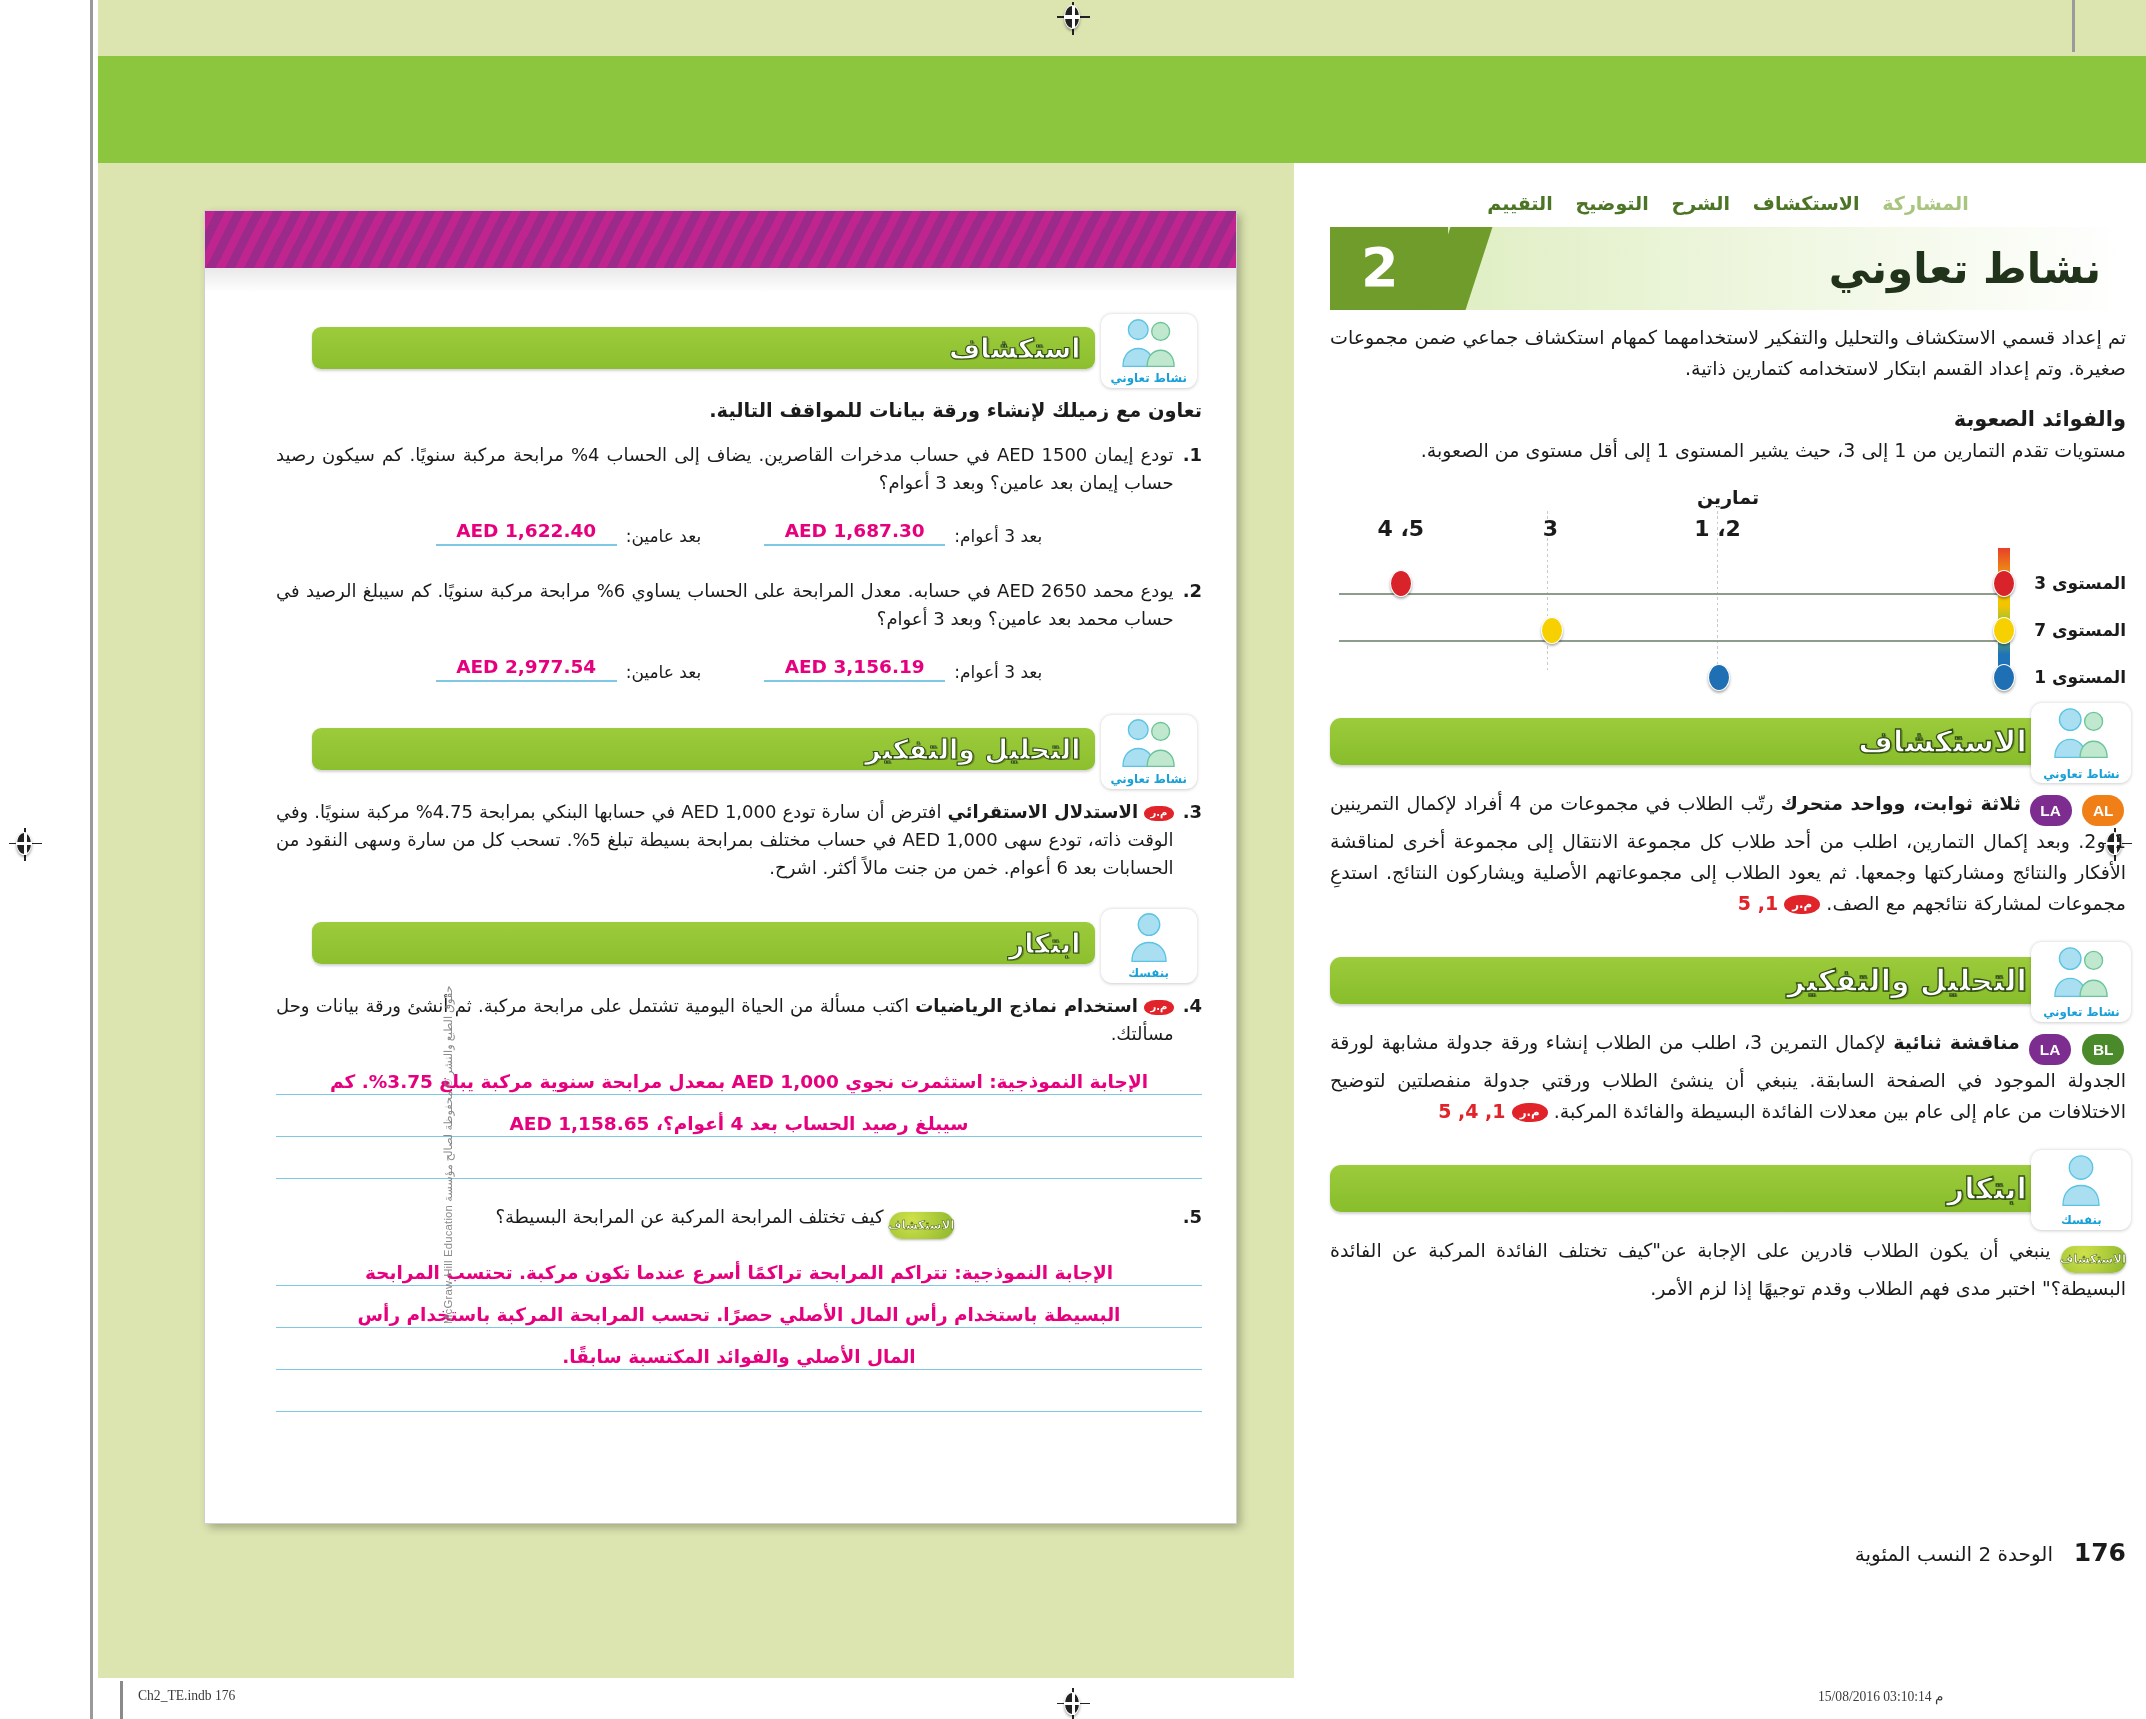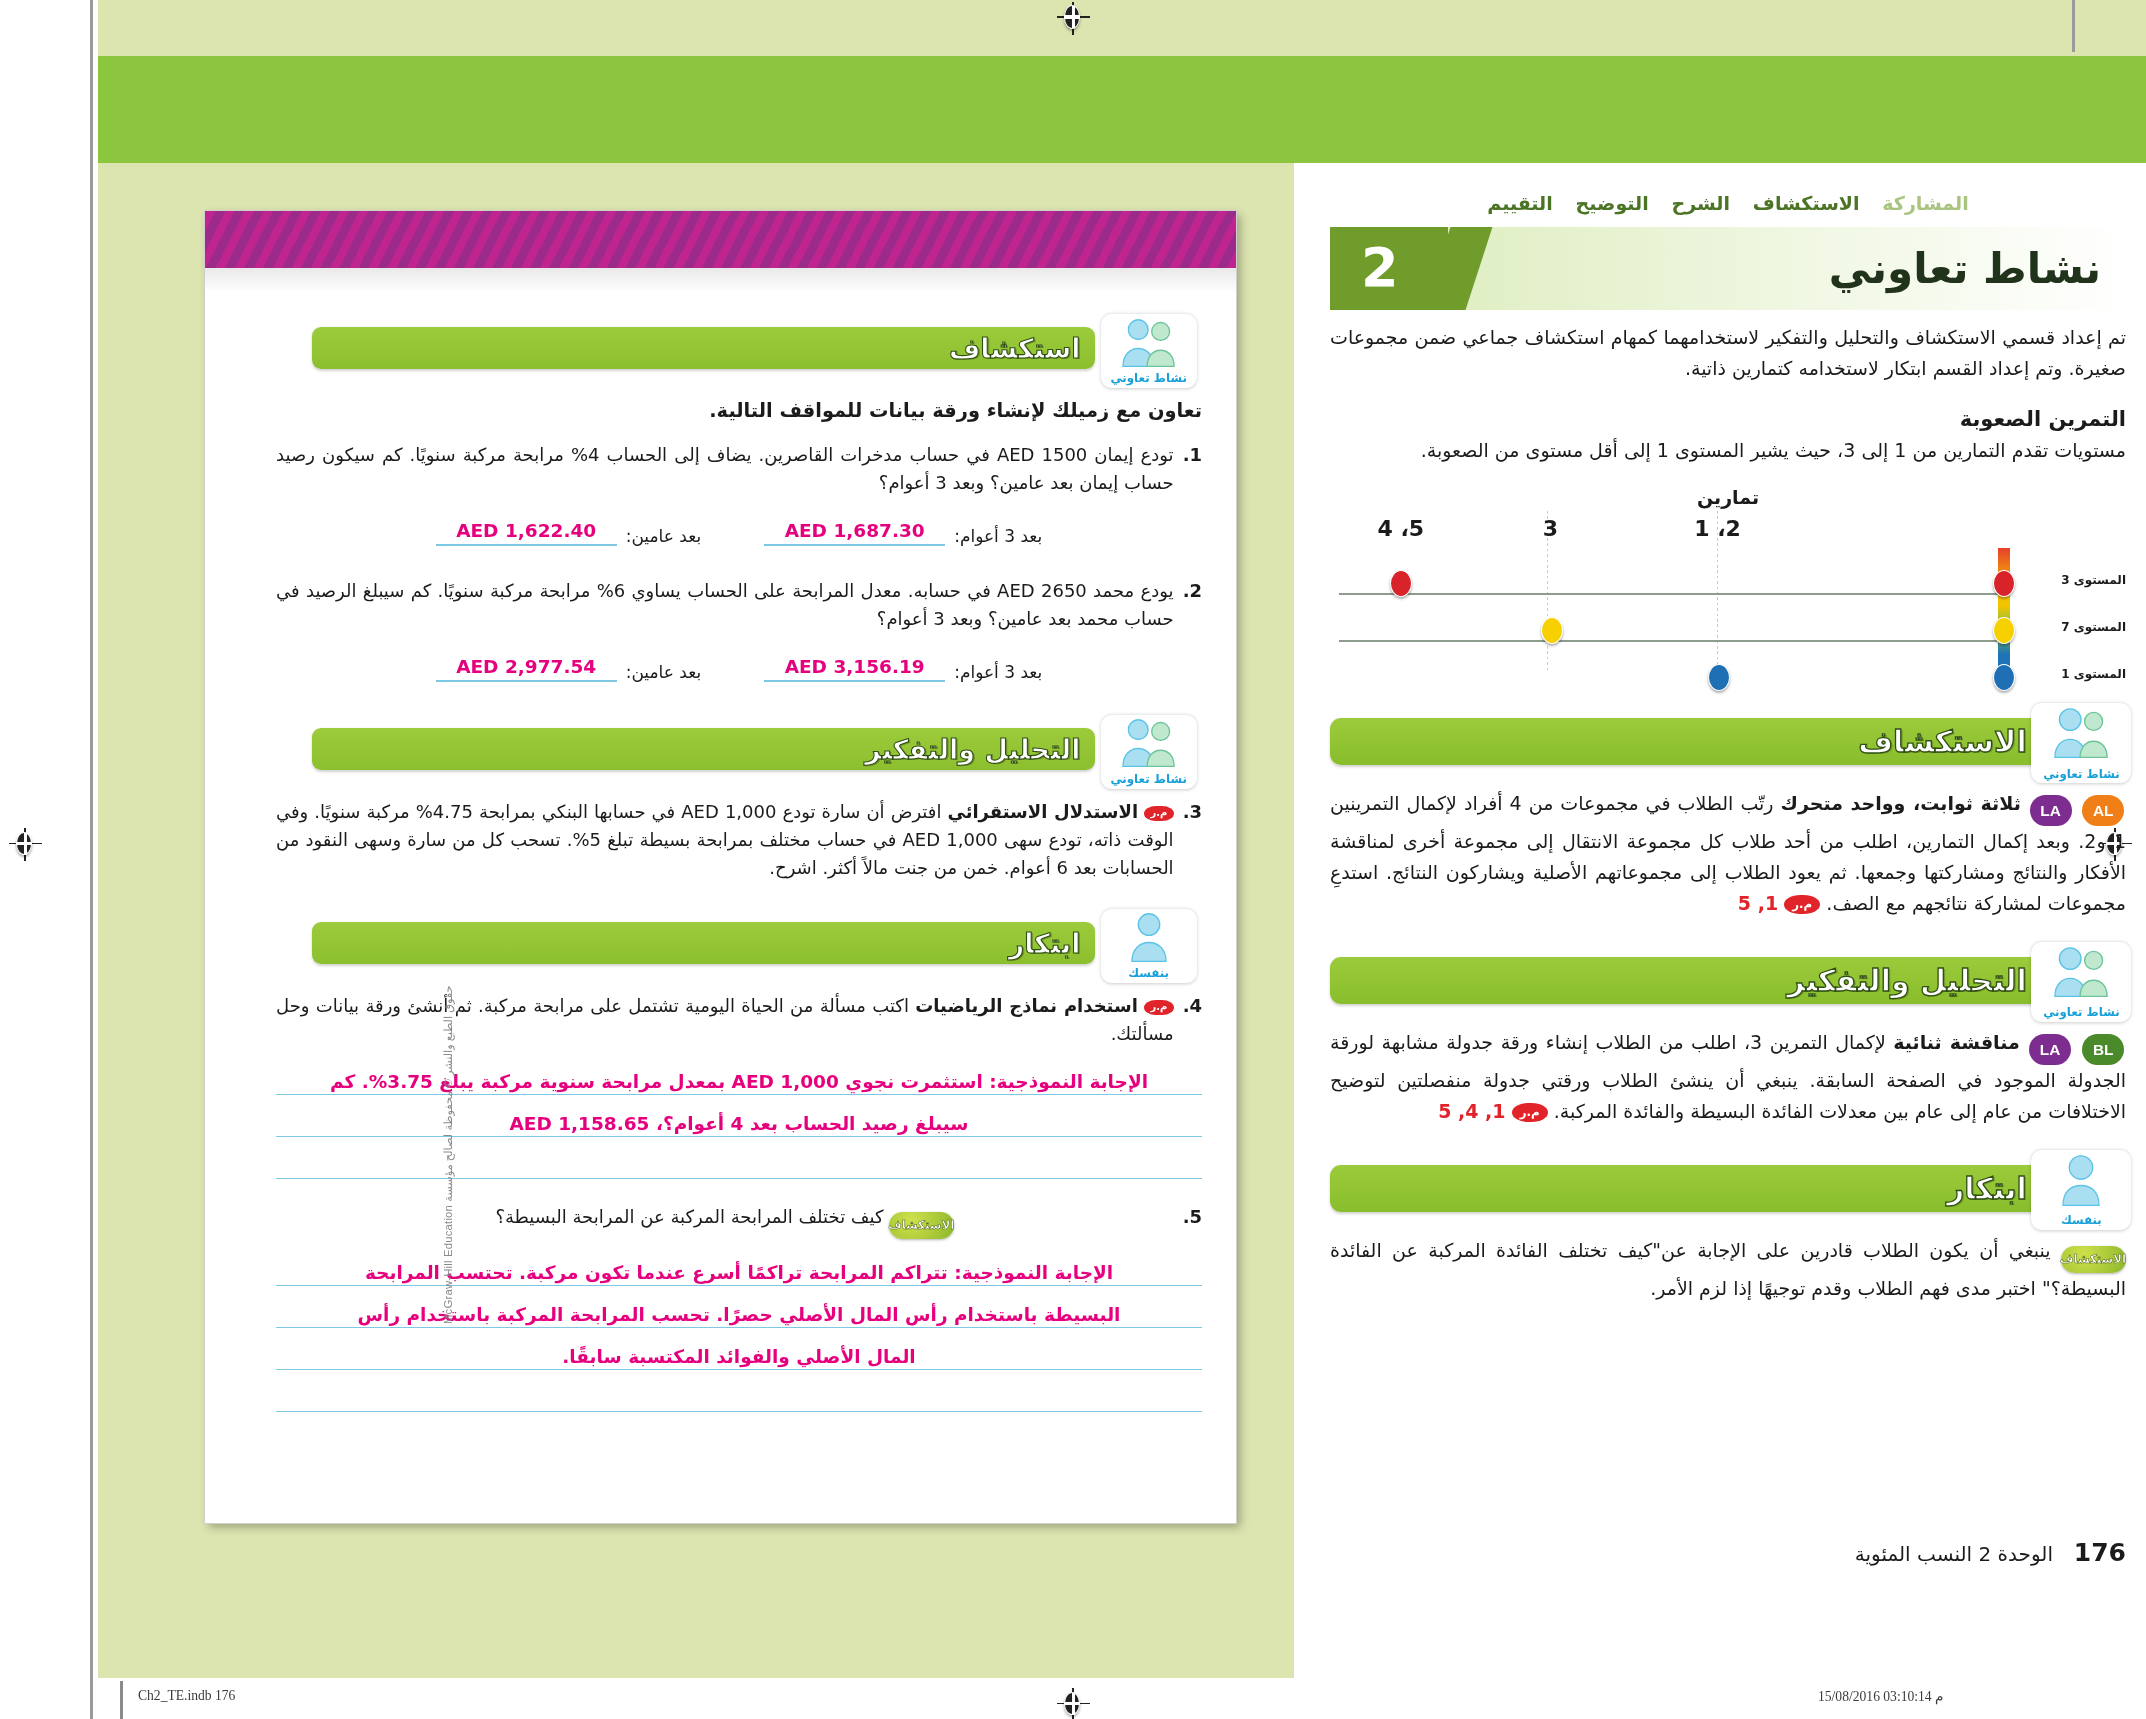--- a/index.html
+++ b/index.html
@@ -212,21 +212,21 @@
     font-size:19px;font-weight:bold;color:#1b1b1b;
   }
   .chart .col-lbl{
     position:absolute;top:30px;font-size:22px;font-weight:bold;color:#1b1b1b;
     text-align:center;width:109px;
   }
   .chart .vgrid{position:absolute;top:25px;width:0.9px;height:159px;
     background:repeating-linear-gradient(to bottom,#c9c9c9 0 2.7px,transparent 2.7px 5.4px);}
   .chart .hline{position:absolute;height:2.7px;background:#8d9c8d;left:9px;right:116px;}
   .chart .rowlbl{
-    position:absolute;right:0;width:124px;font-size:12px;font-weight:bold;
+    position:absolute;right:0;width:124px;font-size:17px;font-weight:bold;
     color:#1b1b1b;text-align:right;
   }
   .chart .spine{
     position:absolute;right:116px;top:62px;width:11.8px;height:121px;
     background:linear-gradient(to bottom,#e8402a 0%,#f3c400 34%,#f3c400 48%,#7cc24a 66%,#1f73b7 88%,#1f73b7 100%);
   }
   .dot{
     position:absolute;width:22px;height:27px;border-radius:50%;
     box-shadow:0 1.8px 2.7px rgba(0,0,0,.35);border:1.8px solid #fff;box-sizing:border-box;
   }
@@ -458,21 +458,21 @@
     <div class="bigtitle">
       <div class="grad"></div>
       <div class="numbox"></div>
       <div class="slash"></div>
       <div class="num">2</div>
       <div class="ttl">نشاط تعاوني</div>
     </div>
 
     <p class="tpara">تم إعداد قسمي الاستكشاف والتحليل والتفكير لاستخدامهما كمهام استكشاف جماعي ضمن مجموعات صغيرة. وتم إعداد القسم ابتكار لاستخدامه كتمارين ذاتية.</p>
 
-    <div class="sec-h">التمرين الصعوبة</div>
+    <div class="sec-h">والفوائد الصعوبة</div>
     <p class="tpara" style="margin-top:3.6px;">مستويات تقدم التمارين من 1 إلى 3، حيث يشير المستوى 1 إلى أقل مستوى من الصعوبة.</p>
 
     <div class="chart">
       <div class="chart-title">تمارين</div>
 
       <div class="vgrid" style="left:217px;"></div>
       <div class="vgrid" style="left:387px;"></div>
 
       <div class="col-lbl" style="left:16.3px;">5، 4</div>
       <div class="col-lbl" style="left:166px;">3</div>

